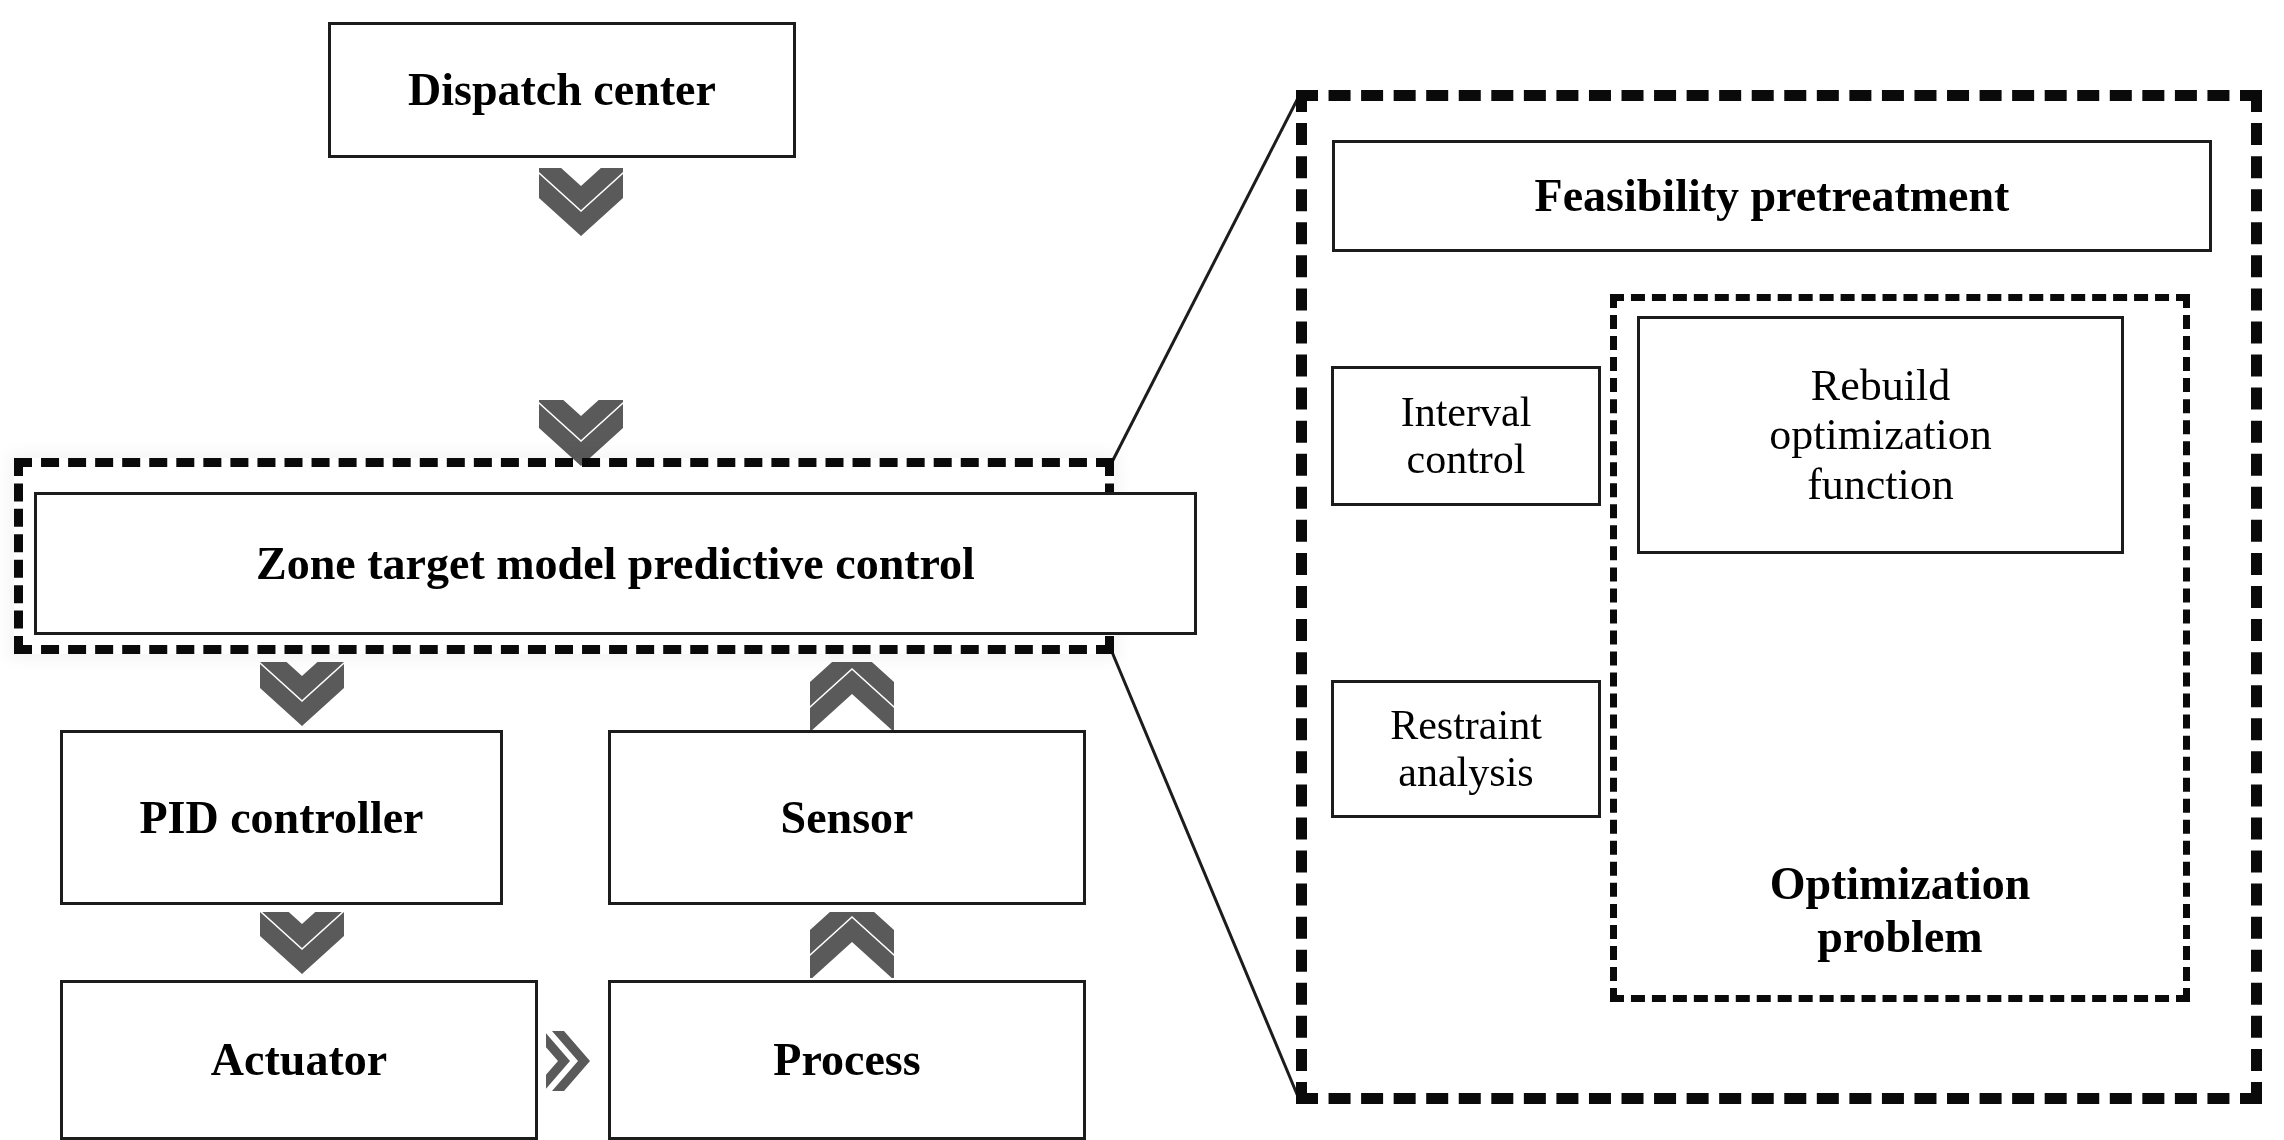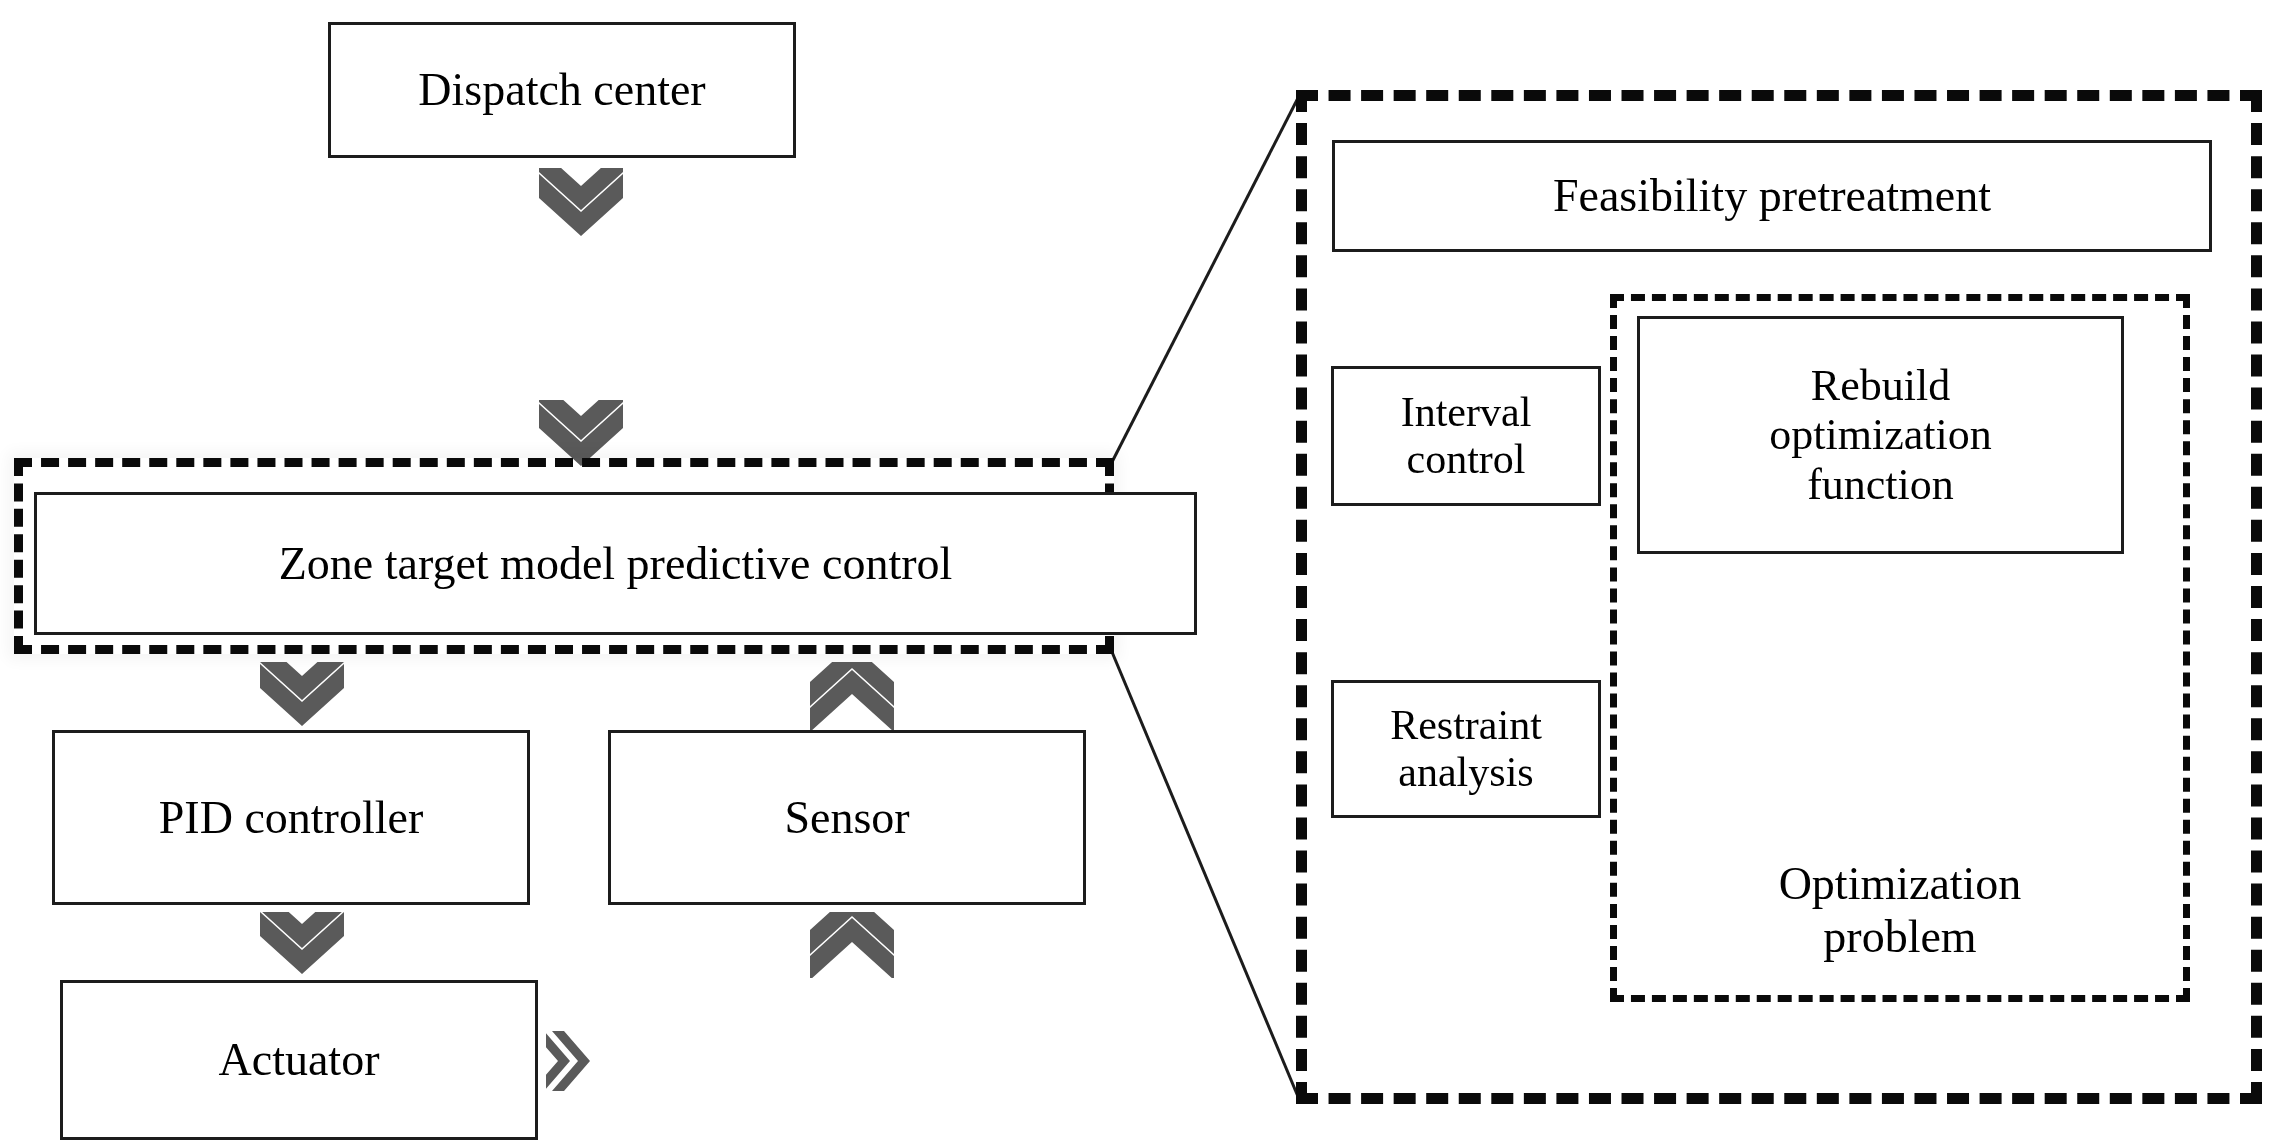--- a/index.html
+++ b/index.html
@@ -25,21 +25,21 @@
     display: flex;
     align-items: center;
     justify-content: center;
     text-align: center;
     color: #000000;
     line-height: 1.12;
     padding: 2px 6px;
   }
 
   
-  .t-lg  { font-size: 46px; }
+  .t-lg  { font-size: 46px; font-weight: bold; }
   .t-md  { font-size: 44px; }
   .t-sm  { font-size: 42px; }
 
   
   .dashed-outer {
     position: absolute;
     box-sizing: border-box;
     border: 11px dashed #0a0a0a;
     background: transparent;
   }
@@ -124,21 +124,21 @@
     </svg>
   </span>
 
   <span class="chev" style="left:800px; top:662px;">
     <svg width="104" height="72" viewBox="0 0 104 72">
       <polygon points="10,44 52,6 94,44 94,20 52,-18 10,20" fill="#5a5a5a"></polygon>
       <polygon points="10,70 52,32 94,70 94,46 52,8 10,46" fill="#5a5a5a"></polygon>
     </svg>
   </span>
 
-  <div class="box t-lg" style="left:52px; top:730px; width:478px; height:175px;">
+  <div class="box t-lg" style="left:60px; top:730px; width:443px; height:175px;">
     <span>PID controller</span>
   </div>
 
   <div class="box t-lg" style="left:608px; top:730px; width:478px; height:175px;">
     <span>Sensor</span>
   </div>
 
   <span class="chev" style="left:250px; top:912px;">
     <svg width="104" height="66" viewBox="0 0 104 66">
       <polygon points="10,0 52,38 94,0 94,24 52,62 10,24" fill="#5a5a5a"></polygon>
@@ -157,20 +157,23 @@
     <span>Actuator</span>
   </div>
 
   <span class="chev" style="left:546px; top:1025px;">
     <svg width="56" height="72" viewBox="0 0 56 72">
       <polygon points="6,6 32,36 6,66 18,66 44,36 18,6" fill="#5a5a5a"></polygon>
       <polygon points="-14,6 12,36 -14,66 -2,66 24,36 -2,6" fill="#5a5a5a"></polygon>
     </svg>
   </span>
 
+  <div class="box t-lg" style="left:608px; top:980px; width:478px; height:160px;">
+    <span>Process</span>
+  </div>
 
   <div class="dashed-outer" style="left:1296px; top:90px; width:966px; height:1014px;"></div>
 
   <div class="box t-lg" style="left:1332px; top:140px; width:880px; height:112px;">
     <span>Feasibility pretreatment</span>
   </div>
 
   <div class="dashed-inner" style="left:1610px; top:294px; width:580px; height:708px;"></div>
 
   <div class="box t-sm" style="left:1331px; top:366px; width:270px; height:140px;">

